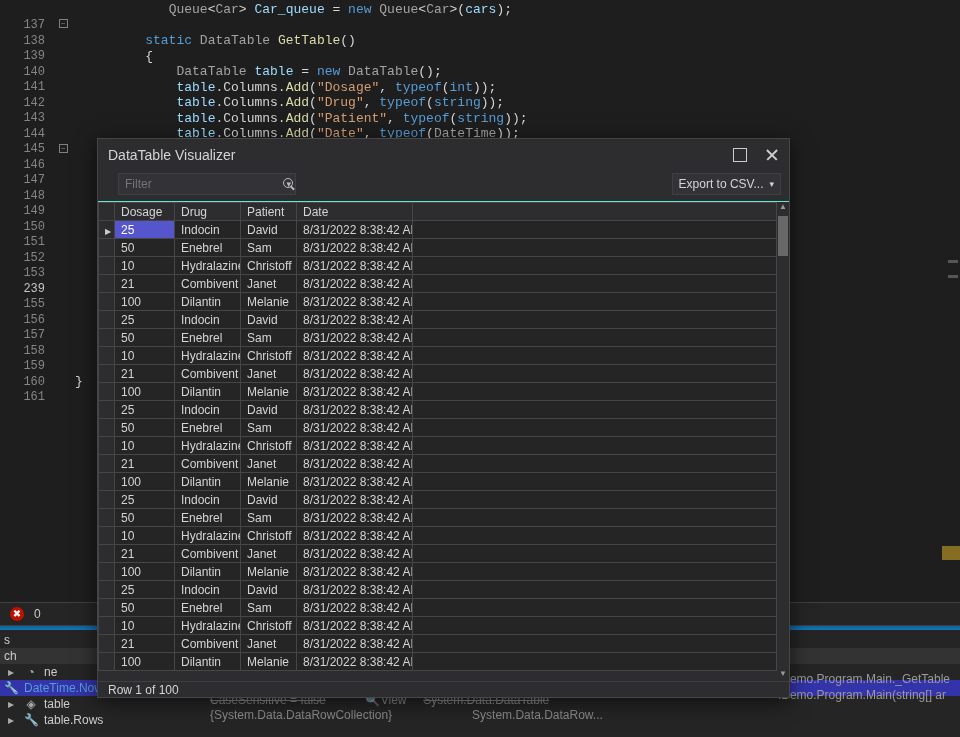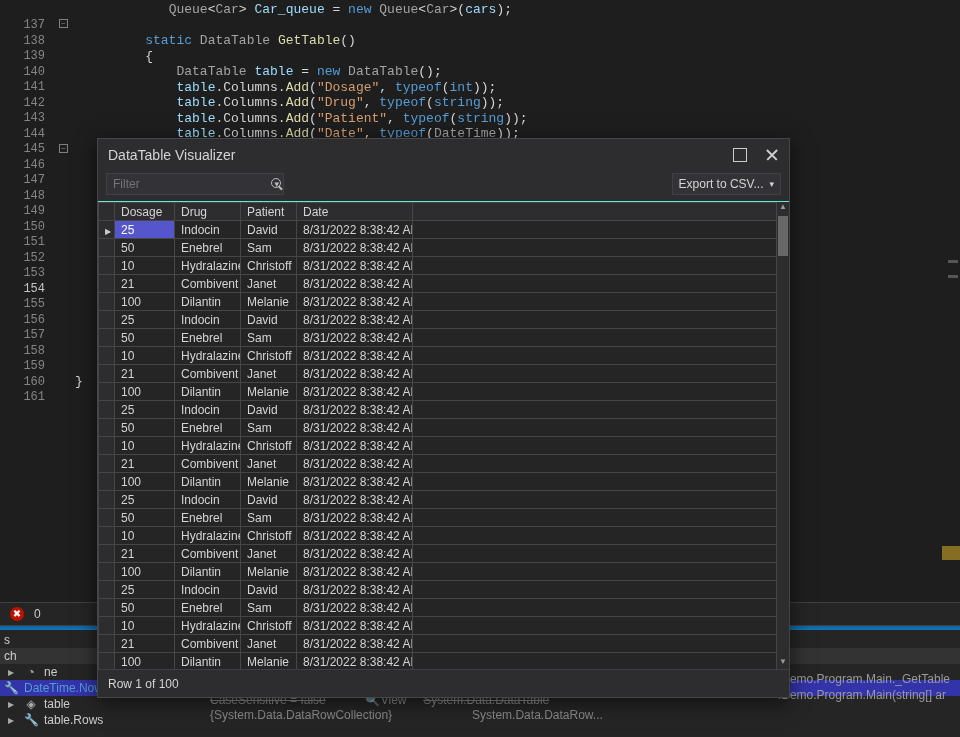--- a/index.html
+++ b/index.html
@@ -132,20 +132,21 @@
   .winbtn.close::before, .winbtn.close::after {
     content:""; position:absolute; left:0; top:6px; width:14px; height:1.5px; background:#cccccc;
   }
   .winbtn.close::before{ transform: rotate(45deg);}
   .winbtn.close::after{ transform: rotate(-45deg);}
 
   .vz-toolbar {
     display:flex; justify-content:space-between;
     align-items:center;
     padding: 2px 8px 6px 8px;
+    margin-left: 12px;
   }
   .filter-box {
     display:flex; align-items:center;
     background:#333337; border:1px solid #3f3f46;
     width:178px; height:22px;
     color:#999; padding-left:6px;
   }
   .filter-box input {
     flex:1; background:transparent; border:0; outline:0; color:#d4d4d4;
     font-family:'Segoe UI',sans-serif; font-size:12px;
@@ -200,21 +201,21 @@
     background:#686868;
   }
   .vscroll .arrow {
     position:absolute; left:0;right:0; height:12px;
     text-align:center; font-size:8px; color:#999;
   }
   .vscroll .arrow.up{top:0;}
   .vscroll .arrow.down{bottom:0;}
 
   .vz-status {
-    height:28px; display:flex; align-items:center;
+    height:16px; display:flex; align-items:center;
     padding-left:10px; color:#d4d4d4;
     border-top:1px solid #3f3f46;
     background:#2d2d30;
   }
   .right-gutter {
     position: absolute;
     top: 0; right: 0;
     width: 14px;
     height: 600px;
     background: #1e1e1e;
@@ -242,21 +243,21 @@
       <div>144</div>
       <div>145</div>
       <div>146</div>
       <div>147</div>
       <div>148</div>
       <div>149</div>
       <div>150</div>
       <div>151</div>
       <div>152</div>
       <div>153</div>
-      <div class="hl">154</div>
+      <div class="hl">239</div>
       <div>155</div>
       <div>156</div>
       <div>157</div>
       <div>158</div>
       <div>159</div>
       <div>160</div>
       <div>161</div>
     </div>
   <div class="fold-col">
     <div class="box" style="top:19px;">−</div>

